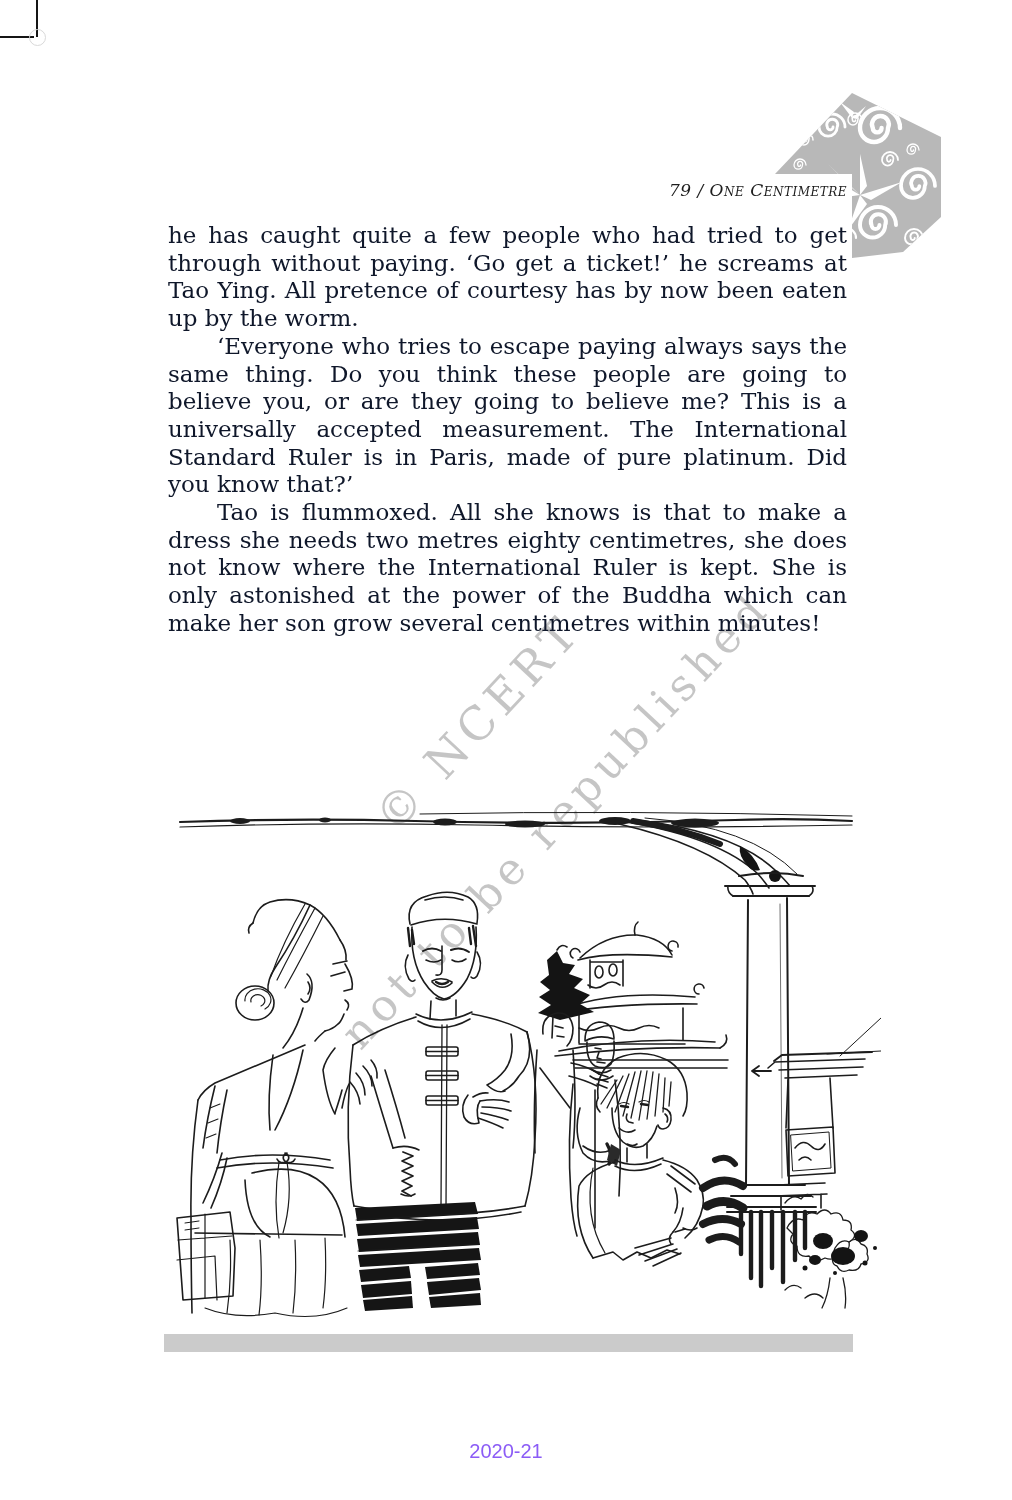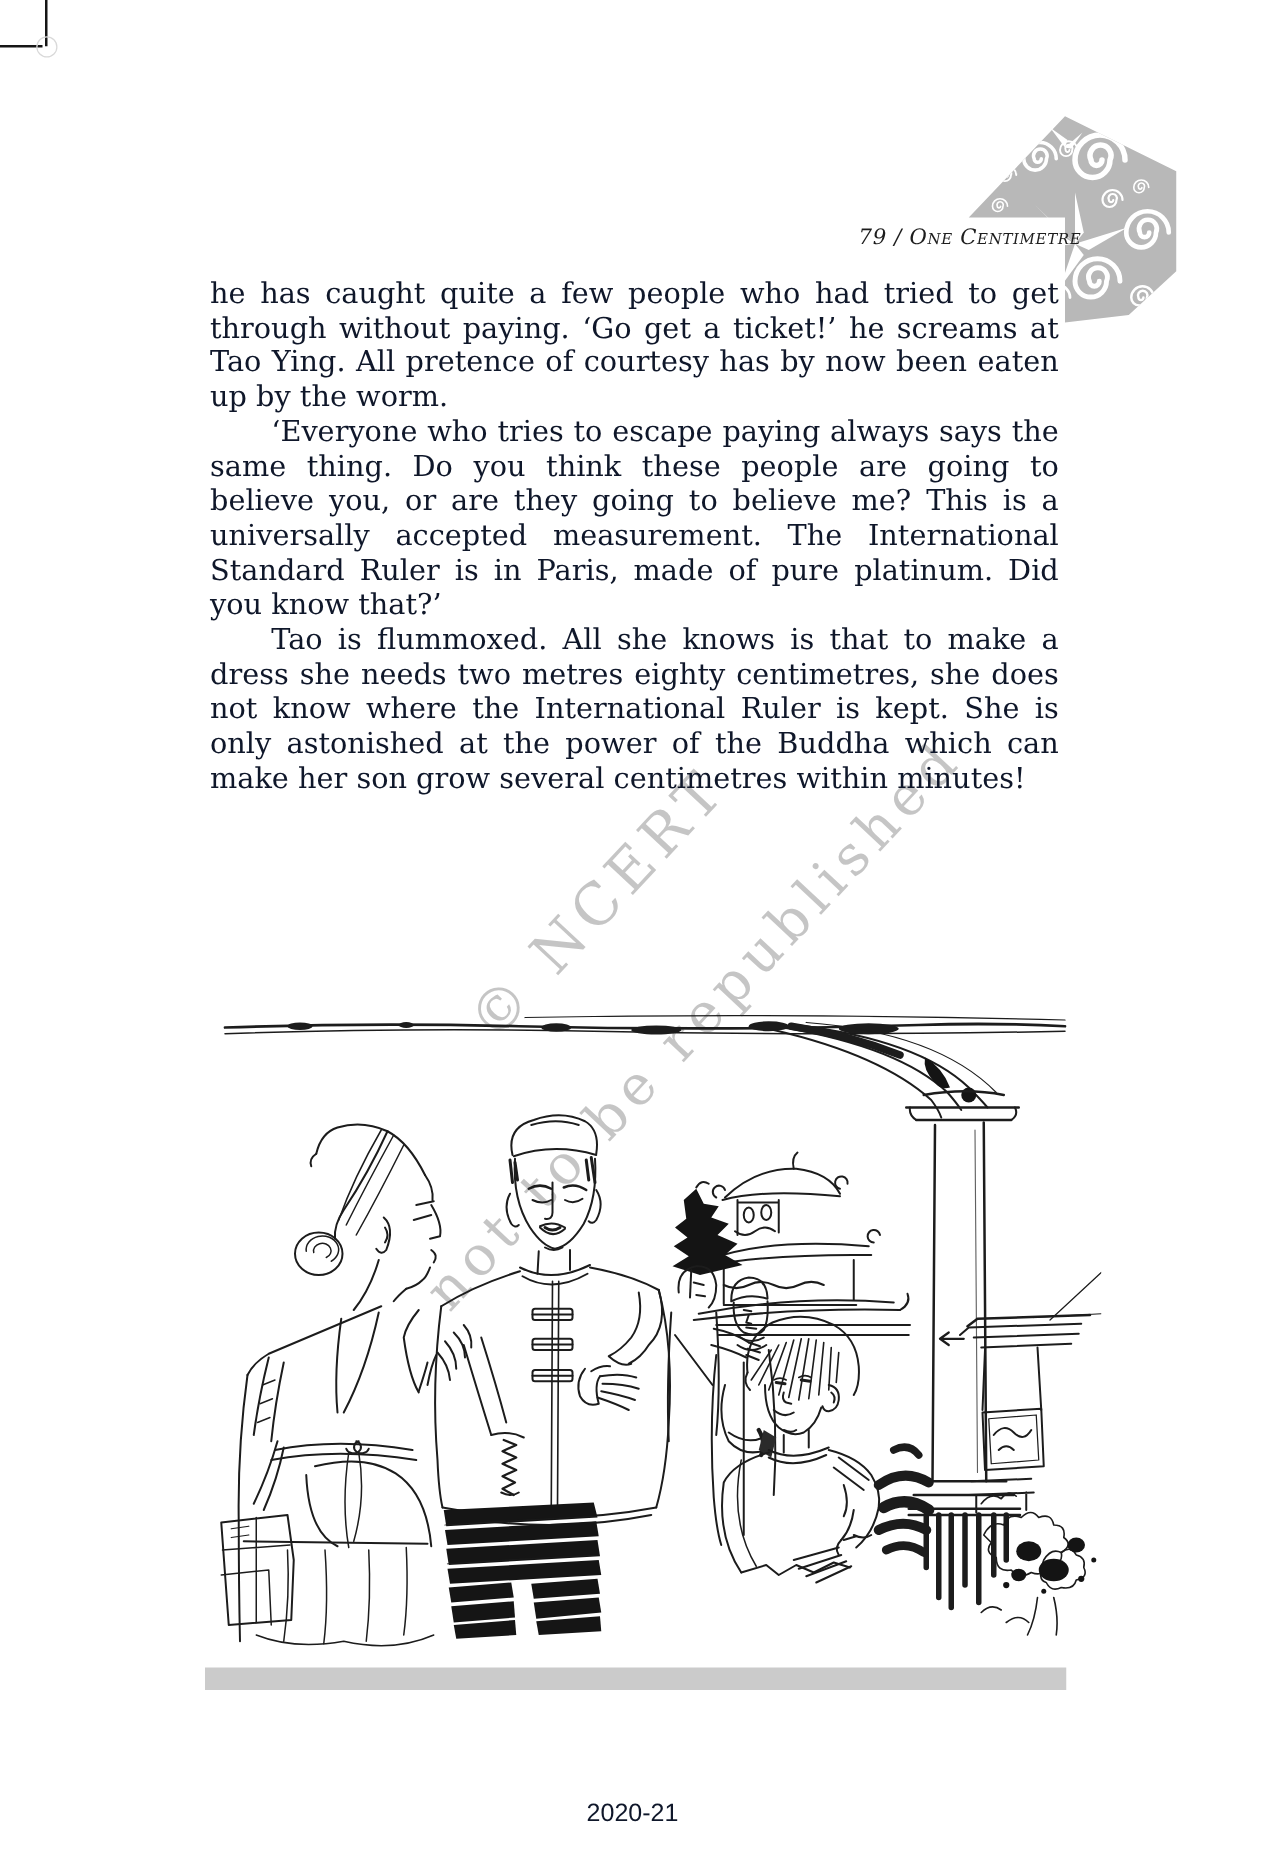--- a/index.html
+++ b/index.html
@@ -4,40 +4,40 @@
 <style>
   html,body{margin:0;padding:0;}
   body{width:1012px;height:1500px;position:relative;background:#ffffff;
        font-family:"DejaVu Serif", serif;overflow:hidden;}
   .abs{position:absolute;}
   
   .crop-v{left:36px;top:0;width:2px;height:37px;background:#151515;}
   .crop-h{left:0;top:36px;width:34px;height:2px;background:#151515;}
   .crop-circle{left:29px;top:29px;width:15px;height:15px;border:1px solid #d9d9d9;border-radius:50%;}
   
-  .page-header{top:180px;right:147px;font-style:italic;font-variant:small-caps;
+  .page-header{top:180px;right:165px;font-style:italic;font-variant:small-caps;
        font-size:17px;letter-spacing:0.5px;color:#1d1d1d;z-index:3;}
   
   .story{left:168px;top:222px;width:679px;z-index:2;font-size:23px;line-height:27.7px;
        color:#0f172a;text-align:justify;}
   .story p{margin:0;text-indent:0;}
   .story p.indent{text-indent:49px;}
   
   .wm{z-index:1;font-family:"DejaVu Serif",serif;color:#9d9d9d;opacity:0.58;
       white-space:nowrap;letter-spacing:6px;}
   .wm1{left:478px;top:723px;font-size:46px;transform:translate(-50%,-50%) rotate(-47deg);}
   .wm2{left:555px;top:820px;font-size:44px;transform:translate(-50%,-50%) rotate(-47deg);}
   
   .ornament{left:770px;top:88px;z-index:2;}
   .illustration{left:175px;top:808px;z-index:2;}
   .scan-artifact{left:852px;top:228px;width:6px;height:26px;background:#dcdcdc;border-radius:3px;z-index:0;}
   
   .divider-bar{left:164px;top:1334px;width:689px;height:18px;background:#cbcbcb;z-index:2;}
   .year-footer{left:0;top:1440px;width:1012px;text-align:center;z-index:2;
-      font-family:"Liberation Sans",sans-serif;font-size:20px;color:#0f172a;}
+      font-family:"Liberation Sans",sans-serif;font-size:20px;color:#8b5cf6;}
 </style>
 </head>
 <body>
 
 <div class="abs crop-v"></div>
 <div class="abs crop-h"></div>
 <div class="abs crop-circle"></div>
 <div class="abs scan-artifact"></div>
 
 <svg class="abs ornament" width="175" height="172" viewBox="0 0 175 172">

